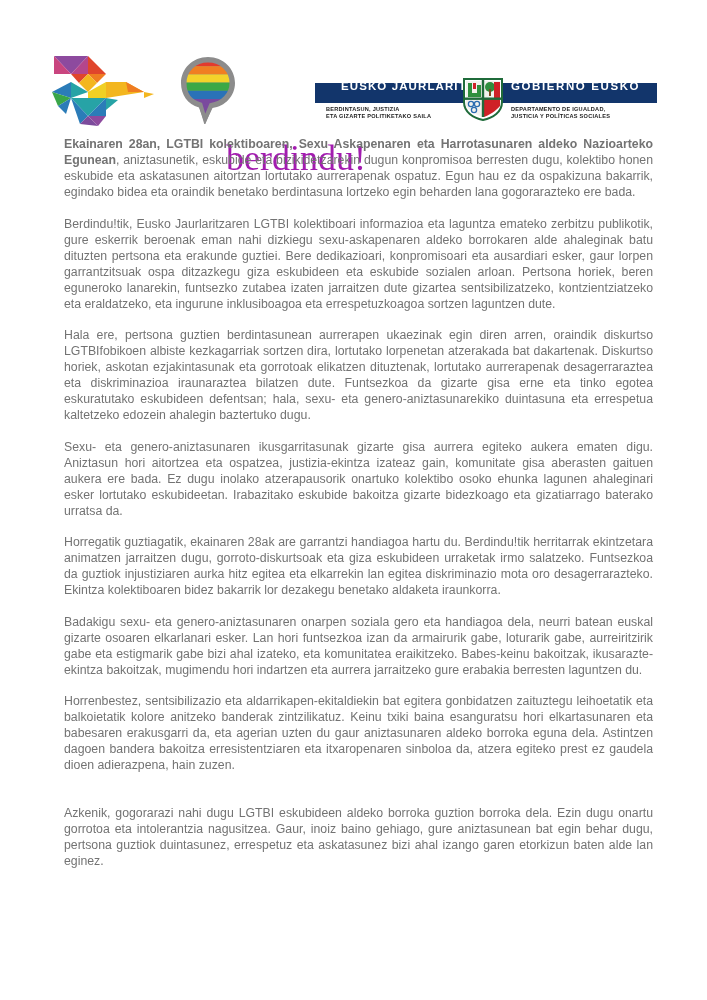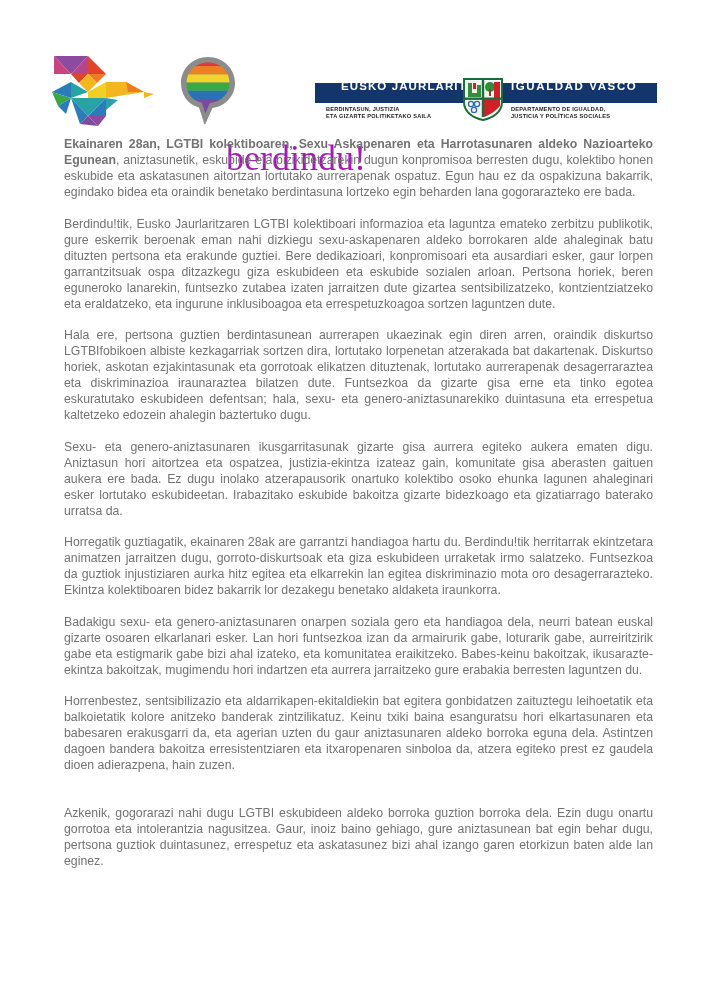--- a/index.html
+++ b/index.html
@@ -200,21 +200,21 @@
           <path d="M33,6.5 C46.5,6.5 56.5,16.5 56.5,29 C56.5,40.5 47.5,49.5 36,51 L30,65.5 L25.5,50.5 C15,47.5 9.5,39.5 9.5,29 C9.5,16.5 19.5,6.5 33,6.5 Z" fill="none" stroke="#8c8c8c" stroke-width="4"></path>
         </svg>
       </div>
 
       <div class="wordmark">berdindu!</div>
     </div>
 
     <div class="logo-gov">
       <div class="gov-bar"></div>
       <div class="gov-bar-label left">EUSKO JAURLARITZA</div>
-      <div class="gov-bar-label right">IGUALDAD VASCO</div>
+      <div class="gov-bar-label right">GOBIERNO EUSKO</div>
 
       <div class="gov-shield">
         <svg width="48" height="45" viewBox="0 0 48 45" xmlns="http://www.w3.org/2000/svg">
           <path d="M5,3 H43 V26 C43,36 34,42 24,44 C14,42 5,36 5,26 Z" fill="#ffffff" stroke="#1f6b3a" stroke-width="2"></path>
 
           <path d="M7,5 H23 V22 H7 Z" fill="#f2f2ee"></path>
           <g>
             <rect x="9" y="7" width="4" height="12" fill="#2f8f3e"></rect>
             <rect x="14" y="7" width="3" height="6" fill="#cf2127"></rect>
             <rect x="18" y="9" width="4" height="10" fill="#2f8f3e"></rect>

